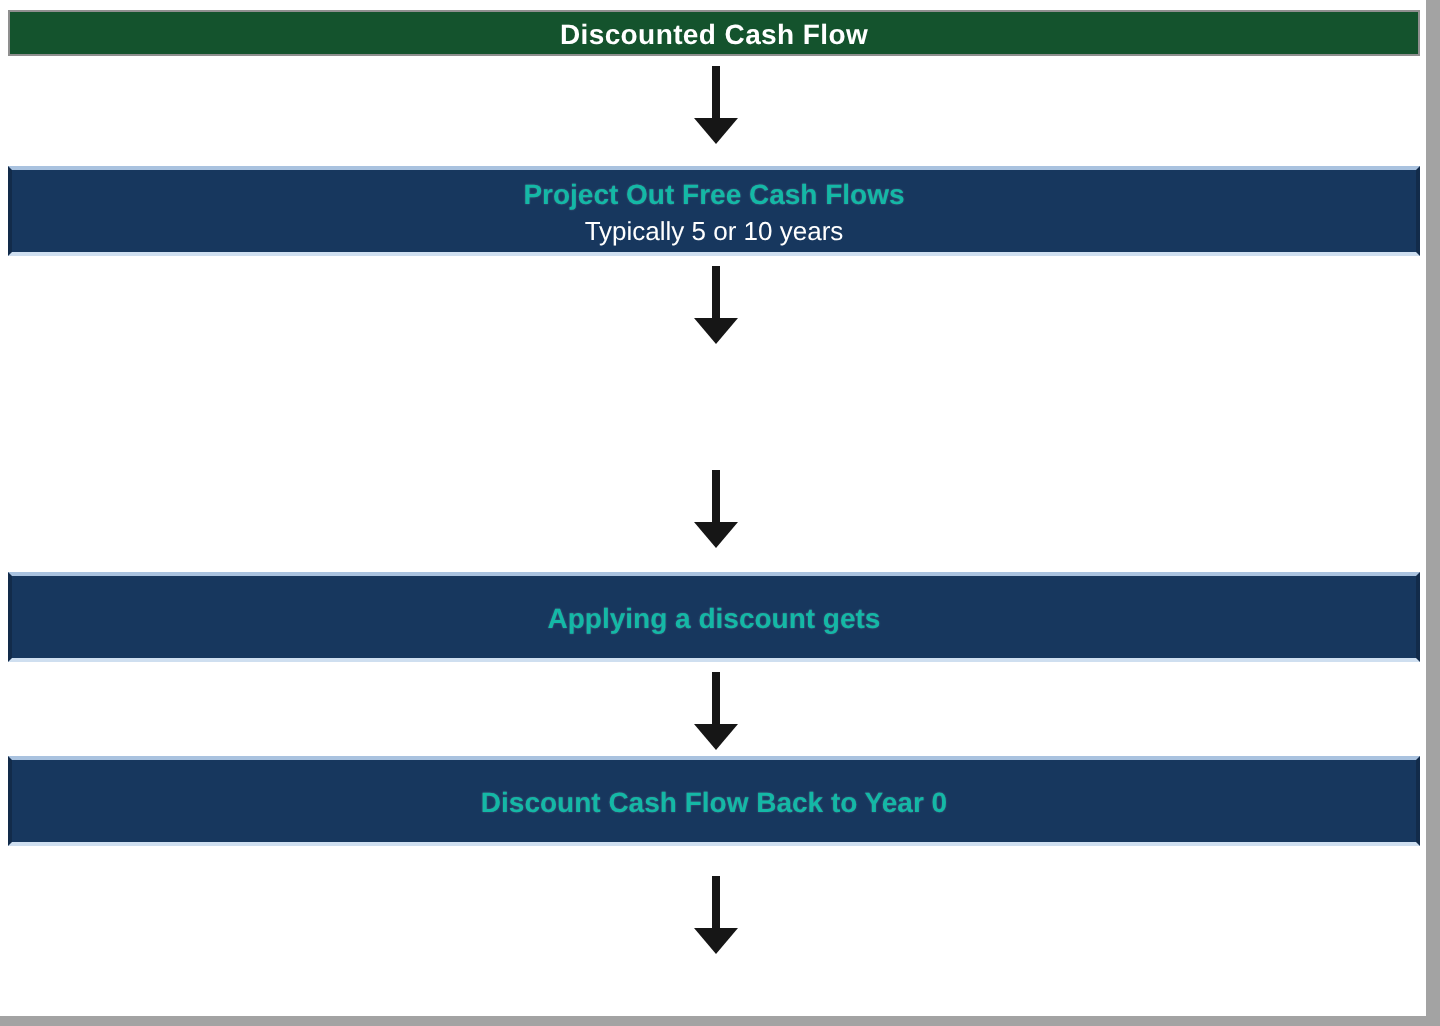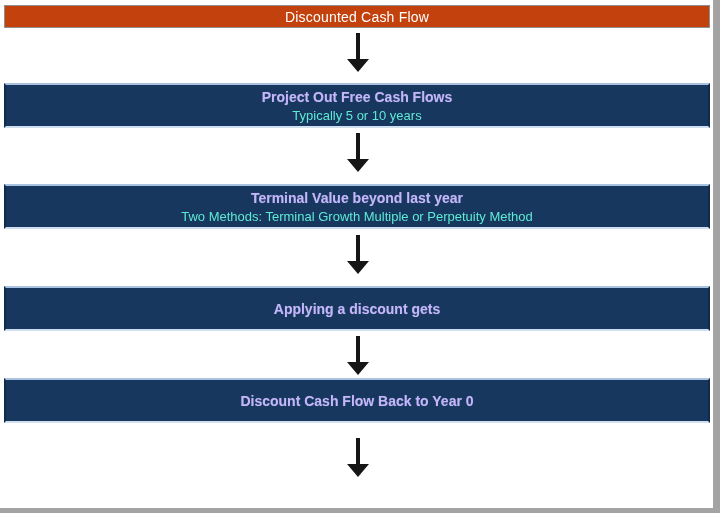--- a/index.html
+++ b/index.html
@@ -16,39 +16,39 @@
     width:713px;height:508px;
     background:#ffffff;
   }
   .bar{
     position:absolute;left:4px;width:706px;
     display:flex;flex-direction:column;align-items:center;justify-content:center;
     text-align:center;color:#ffffff;
     box-sizing:border-box;
   }
   .bar.black{
-    background:#c2410c;
+    background:#14532d;
     border:1px solid #8f8f8f;
     height:23px;
-    font-weight:normal;font-size:14px;letter-spacing:.2px;
+    font-weight:bold;font-size:14px;letter-spacing:.2px;
   }
   .bar.blue{
     background:#17375e;
     height:45px;
     border-top:2px solid #a9c2df;
     border-bottom:2px solid #cfdff0;
     border-left:2px solid #122b4a;
     border-right:2px solid #122b4a;
   }
   .bar.blue .title{
-    font-weight:bold;font-size:14px;line-height:20px;color:#c4b5fd;
+    font-weight:bold;font-size:14px;line-height:20px;color:#14b8a6;
     text-shadow:0 0 1px rgba(255,255,255,.25);
   }
   .bar.blue .subtitle{
-    font-weight:normal;font-size:13px;line-height:18px;color:#5eead4;
+    font-weight:normal;font-size:13px;line-height:18px;color:#ffffff;
   }
   .arrow{
     position:absolute;left:347px;width:22px;height:39px;
   }
   .arrow .stem{
     width:4px;height:26px;margin:0 auto;background:#161616;
   }
   .arrow .head{
     width:0;height:0;margin:0 auto;
     border-left:11px solid transparent;
@@ -86,24 +86,20 @@
     <div class="bar blue" id="step-0">
       <div class="title">Project Out Free Cash Flows</div>
       <div class="subtitle">Typically 5 or 10 years</div>
     </div>
 
     <div class="arrow" id="arrow-2">
       <div class="stem"></div>
       <div class="head"></div>
     </div>
 
-    <div class="bar blue" id="step-1">
-      <div class="title">Terminal Value beyond last year</div>
-      <div class="subtitle">Two Methods: Terminal Growth Multiple or Perpetuity Method</div>
-    </div>
 
     <div class="arrow" id="arrow-3">
       <div class="stem"></div>
       <div class="head"></div>
     </div>
 
     <div class="bar blue" id="step-2">
       <div class="title">Applying a discount gets</div>
     </div>
 

